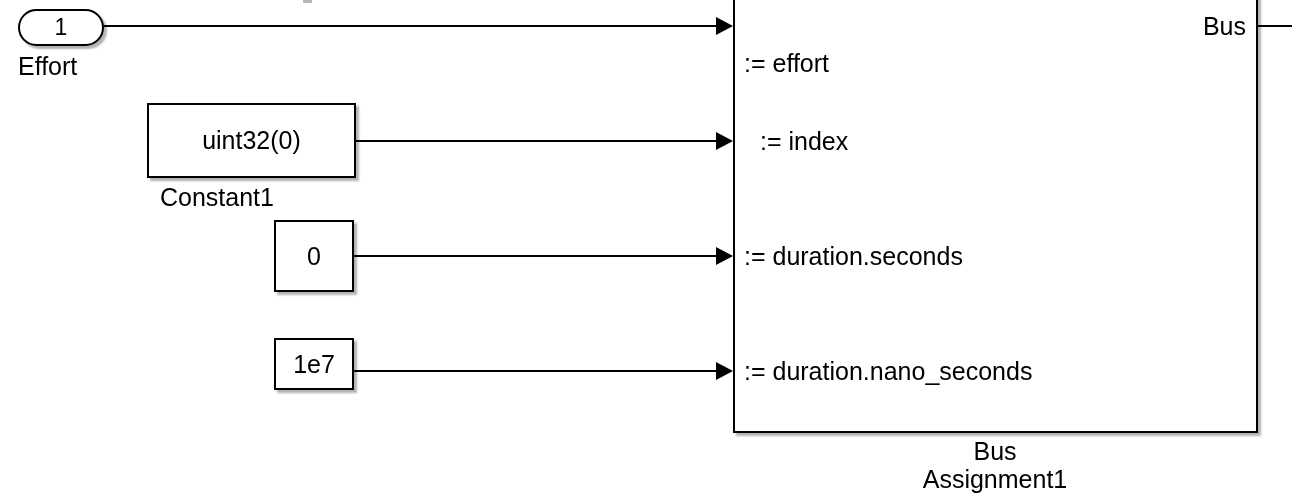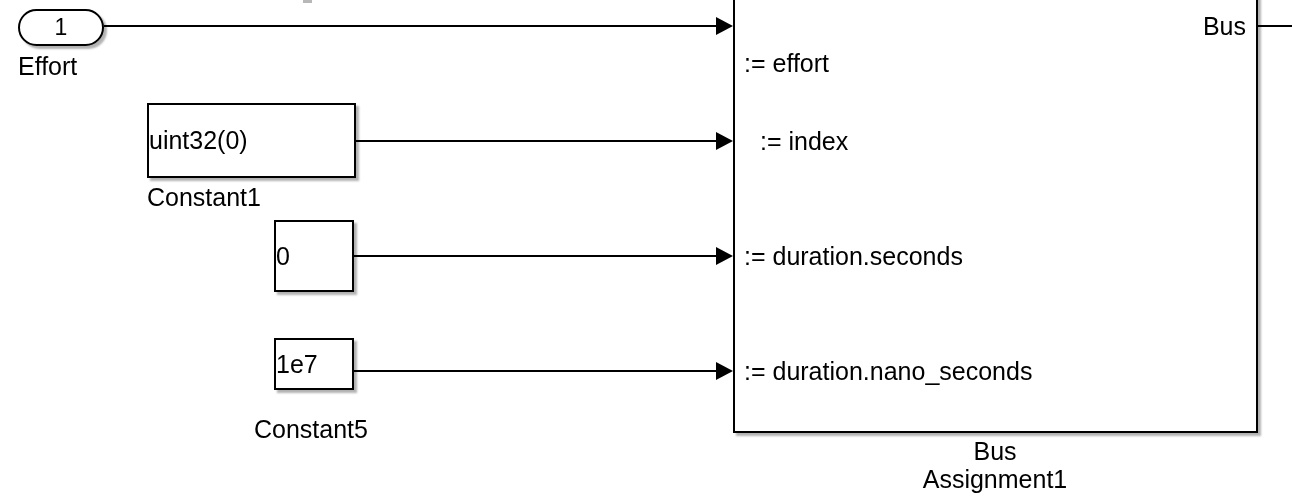--- a/index.html
+++ b/index.html
@@ -49,21 +49,21 @@
   }
 
   
   .const-block {
     position: absolute;
     box-sizing: border-box;
     border: 2.5px solid #000000;
     background: #ffffff;
     display: flex;
     align-items: center;
-    justify-content: flex-start;
+    justify-content: center;
     font-size: 25px;
     color: #000000;
     box-shadow: 3px 3px 2px rgba(0,0,0,0.30);
   }
 
   
   .bus-block {
     position: absolute;
     box-sizing: border-box;
     border: 2.5px solid #000000;
@@ -119,36 +119,35 @@
     <span>1</span>
   </div>
   <div class="caption" style="left:18px; top:52px; width:86px;">Effort</div>
 
   <div class="wire" style="left:104px; top:25px; width:612px;"></div>
   <div class="arrowhead" style="left:716px; top:17px;"></div>
 
   <div class="const-block" style="left:147px; top:103px; width:209px; height:75px;">
     <span>uint32(0)</span>
   </div>
-  <div class="caption" style="left:147px; top:183px; width:209px;">Constant1</div>
+  <div class="caption" style="left:160px; top:183px; width:209px;">Constant1</div>
 
   <div class="wire" style="left:356px; top:140px; width:360px;"></div>
   <div class="arrowhead" style="left:716px; top:132px;"></div>
 
   <div class="const-block" style="left:274px; top:220px; width:80px; height:72px;">
     <span>0</span>
   </div>
 
   <div class="wire" style="left:354px; top:255px; width:362px;"></div>
   <div class="arrowhead" style="left:716px; top:247px;"></div>
 
   <div class="const-block" style="left:274px; top:338px; width:80px; height:52px;">
     <span>1e7</span>
   </div>
-  <div class="caption" style="left:254px; top:415px; width:120px;">Constant5</div>
 
   <div class="wire" style="left:354px; top:370px; width:362px;"></div>
   <div class="arrowhead" style="left:716px; top:362px;"></div>
 
   <div class="bus-block" style="left:733px; top:-10px; width:525px; height:443px;">
   </div>
 
   <div class="port-label" style="left:744px; top:25px;margin-top:26px;">:= effort</div>
   <div class="port-label" style="left:744px; top:129px;margin-left:16px;">:= index</div>
   <div class="port-label" style="left:744px; top:244px;">:= duration.seconds</div>

